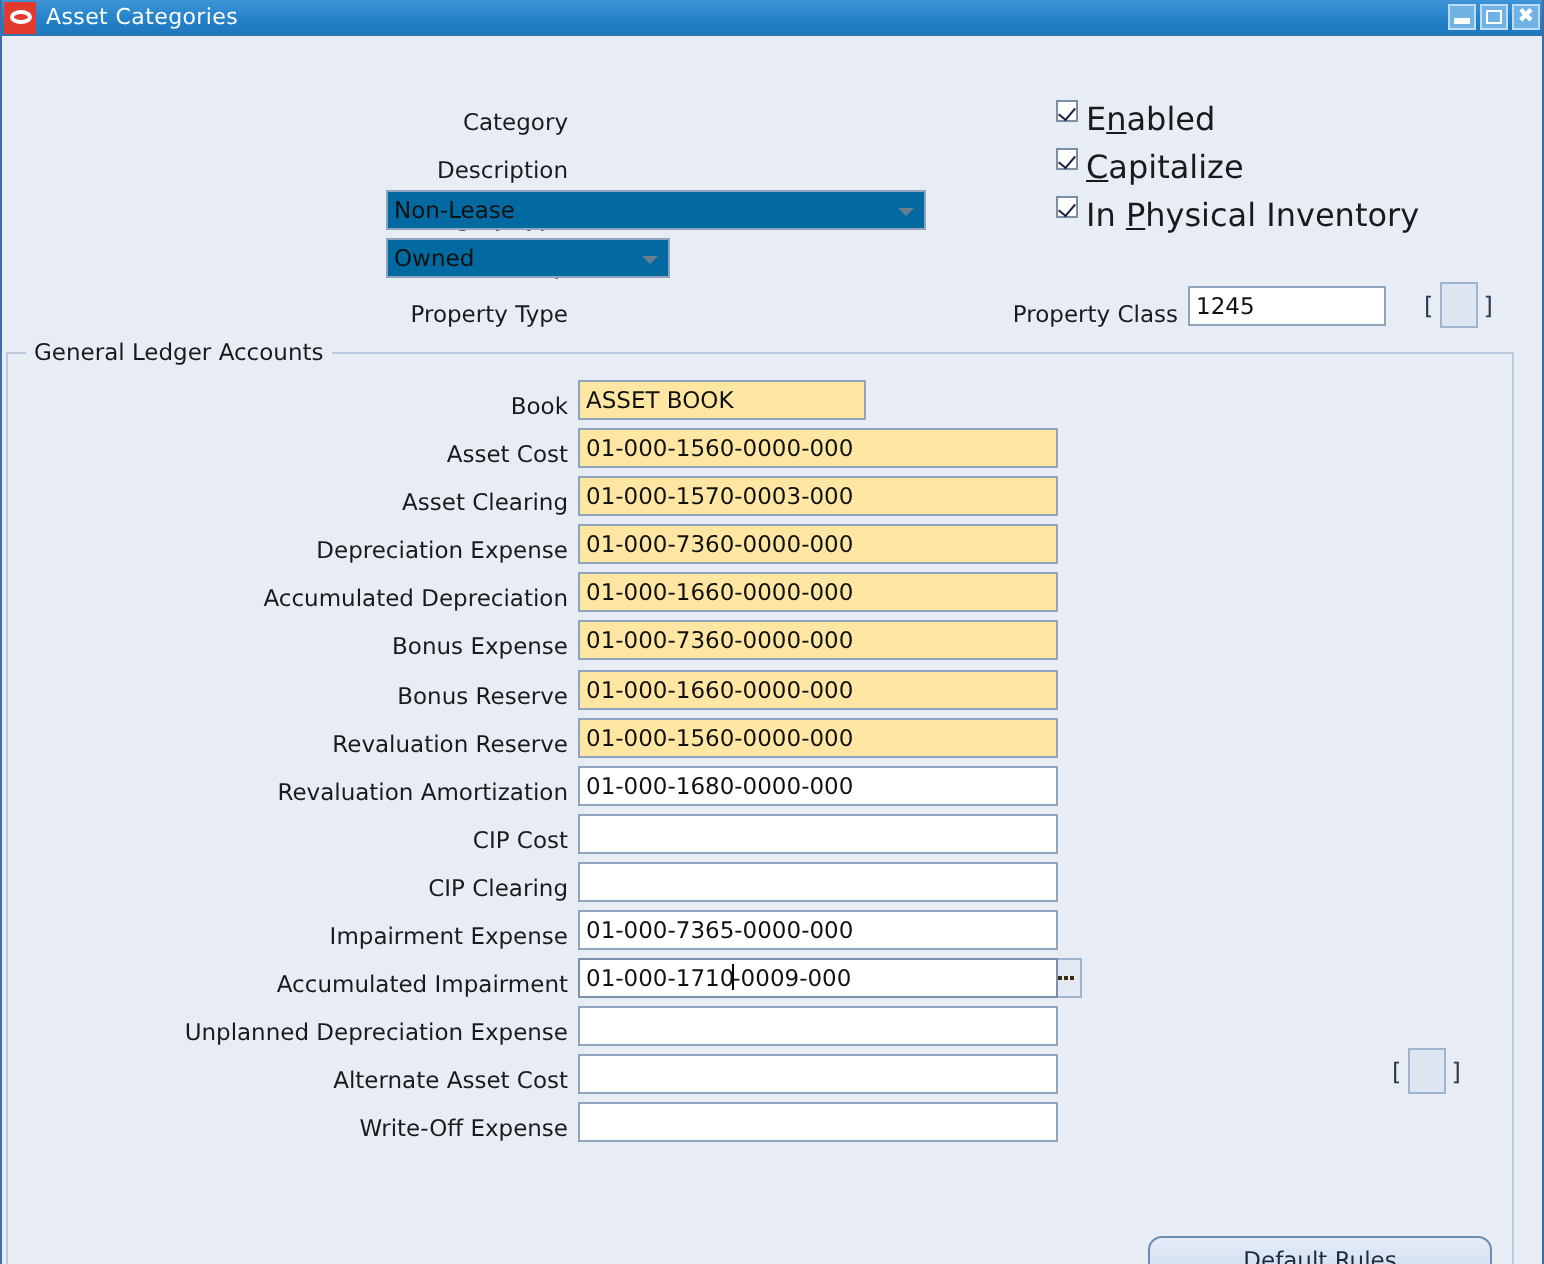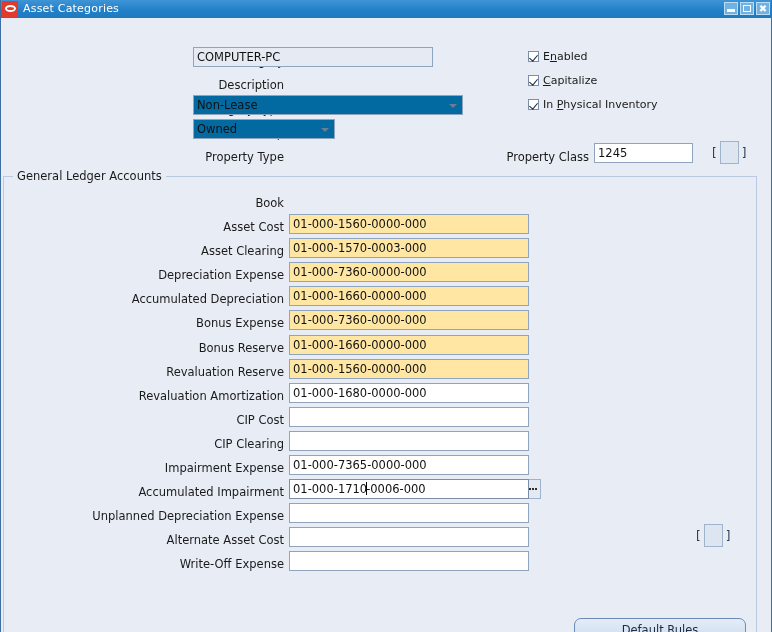--- a/index.html
+++ b/index.html
@@ -157,22 +157,21 @@
     width: 0; height: 0;
     border-left: 4px solid transparent;
     border-right: 4px solid transparent;
     border-top: 4px solid #6b7c93;
   }
 
   
   .chk {
     position: absolute;
     display: flex;
-    align-items: center;
-    font-size: 11px;
+    font-size: 16px;
     color: #1a1a1a;
     white-space: nowrap;
   }
   .chk .box {
     width: 11px; height: 11px;
     border: 1px solid #7b8fa8;
     background: #ffffff;
     box-sizing: border-box;
     margin-right: 4px;
     position: relative;
@@ -273,21 +272,20 @@
       <div class="tbtn max">
           <i></i>
         </div>
       <div class="tbtn close">
           <i>✖</i>
         </div>
     </div>
   </div>
 
   <div class="lbl" style="left:93px; top:54px; width:190px;">Category</div>
-  <div class="fld readonly" style="left:192px; top:47px; width:240px;">COMPUTER-PC</div>
 
   <div class="lbl" style="left:93px; top:78px; width:190px;">Description</div>
 
   <div class="lbl" style="left:93px; top:102px; width:190px;">Category Type</div>
   <div class="poplist" style="left:192px; top:95px; width:270px;">
     <span>Non-Lease</span>
     <span class="arrow"></span>
   </div>
 
   <div class="lbl" style="left:93px; top:126px; width:190px;">Ownership</div>
@@ -316,20 +314,21 @@
   <div class="flexbtn" style="left:708px; top:141px;">
     <span class="br">[</span>
     <span class="pad"></span>
     <span class="br">]</span>
   </div>
 
   <div class="groupbox" style="left:2px; top:176px; width:754px; height:456px;"></div>
   <div class="group-title" style="left:12px; top:170px;">General Ledger Accounts</div>
 
   <div class="lbl" style="left:93px; top:196px; width:190px;">Book</div>
+  <div class="fld required" style="left:288px; top:190px; width:144px;">ASSET BOOK</div>
 
   <div id="accounts-host">
       <div class="lbl" style="left: 60px; top: 220px; width: 223px;">Asset Cost</div>
       <div class="fld required" style="left: 288px; top: 214px; width: 240px;">01-000-1560-0000-000</div>
       <div class="lbl" style="left: 60px; top: 244px; width: 223px;">Asset Clearing</div>
       <div class="fld required" style="left: 288px; top: 238px; width: 240px;">01-000-1570-0003-000</div>
       <div class="lbl" style="left: 60px; top: 268px; width: 223px;">Depreciation Expense</div>
       <div class="fld required" style="left: 288px; top: 262px; width: 240px;">01-000-7360-0000-000</div>
       <div class="lbl" style="left: 60px; top: 292px; width: 223px;">Accumulated Depreciation</div>
       <div class="fld required" style="left: 288px; top: 286px; width: 240px;">01-000-1660-0000-000</div>
@@ -346,21 +345,21 @@
       <div class="lbl" style="left: 60px; top: 437px; width: 223px;">CIP Clearing</div>
       <div class="fld" style="left: 288px; top: 431px; width: 240px;"></div>
       <div class="lbl" style="left: 60px; top: 461px; width: 223px;">Impairment Expense</div>
       <div class="fld" style="left: 288px; top: 455px; width: 240px;">01-000-7365-0000-000</div>
       <div class="lbl" style="left: 60px; top: 485px; width: 223px;">Accumulated Impairment</div>
       <div class="lovbtn" style="left: 524px; top: 479px;">
         <span></span>
         <span></span>
         <span></span>
       </div>
-      <div class="fld focused" style="left: 288px; top: 479px; width: 240px;"><span>01-000-1710</span><span class="caret"></span><span>-0006-000</span></div>
+      <div class="fld focused" style="left: 288px; top: 479px; width: 240px;"><span>01-000-1710</span><span class="caret"></span><span>-0009-000</span></div>
       <div class="lbl" style="left: 60px; top: 509px; width: 223px;">Unplanned Depreciation Expense</div>
       <div class="fld" style="left: 288px; top: 503px; width: 240px;"></div>
       <div class="lbl" style="left: 60px; top: 533px; width: 223px;">Alternate Asset Cost</div>
       <div class="fld" style="left: 288px; top: 527px; width: 240px;"></div>
       <div class="lbl" style="left: 60px; top: 557px; width: 223px;">Write-Off Expense</div>
       <div class="fld" style="left: 288px; top: 551px; width: 240px;"></div>
     </div>
 
   <div class="flexbtn" style="left:692px; top:524px;">
     <span class="br">[</span>

